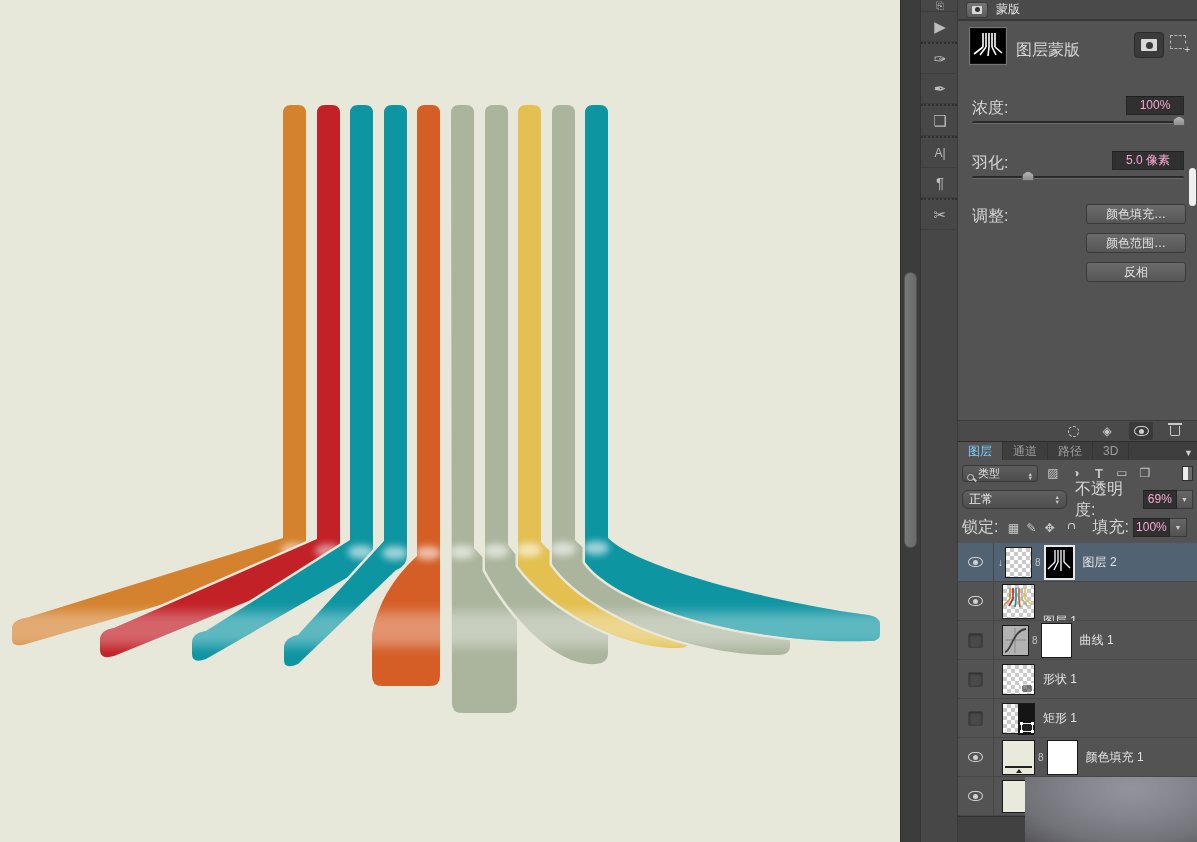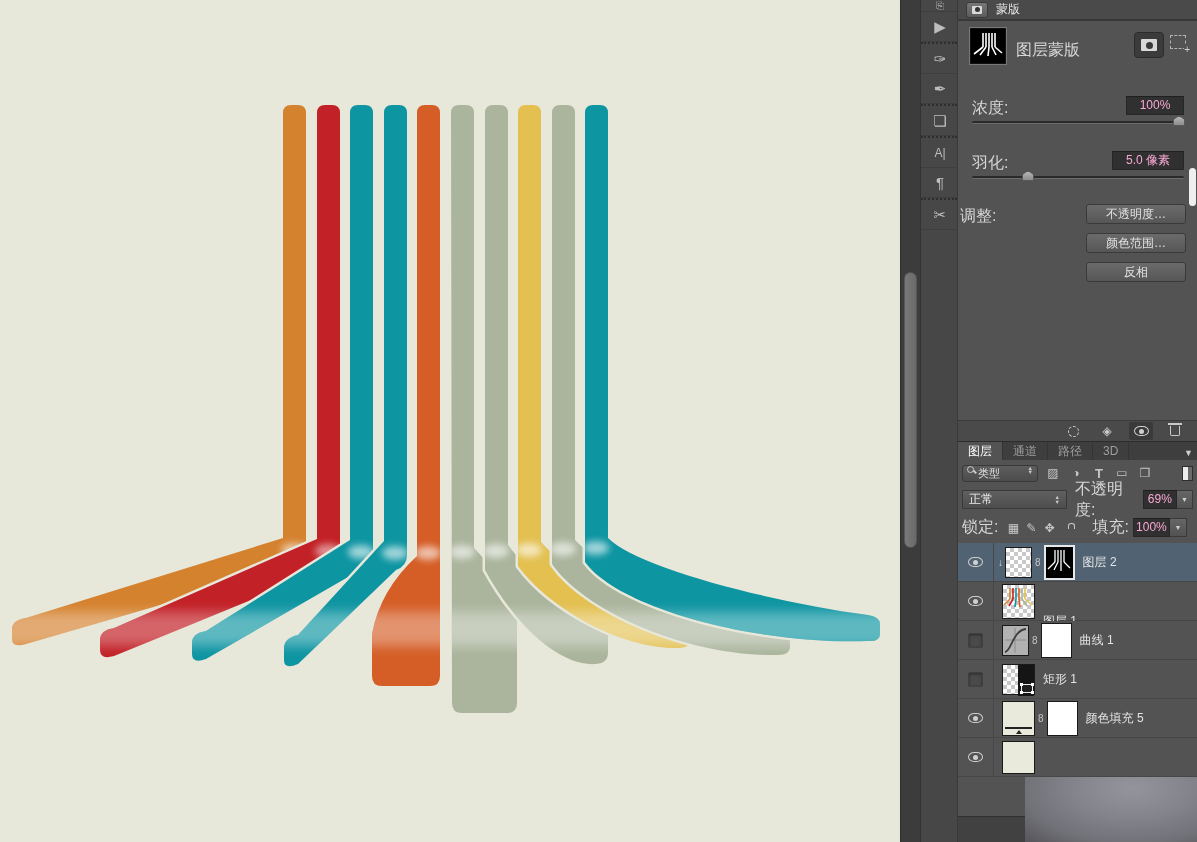--- a/index.html
+++ b/index.html
@@ -55,35 +55,35 @@
   .foot-ic.pressed { background:#3a3a3a; border-radius:2px; }
   .dash-circle { width:11px; height:11px; border:1px dashed #c9c9c9; border-radius:50%; }
   .trash { width:10px; height:10px; border:1px solid #c9c9c9; border-top:none; border-radius:0 0 2px 2px; position:relative; }
   .trash::before { content:""; position:absolute; top:-3px; left:-3px; width:14px; height:2px; background:#c9c9c9; }
   .eye { width:15px; height:10px; border:1px solid #cfcfcf; border-radius:50% / 60%; position:relative; display:inline-block; }
   .eye::after { content:""; position:absolute; left:4px; top:2px; width:5px; height:5px; background:#cfcfcf; border-radius:50%; }
 
   
   #layer-tabs { left:0; top:442px; width:239px; height:18px; background:#3e3e3e; display:flex; align-items:stretch; }
   .tab { padding:0 10px; font-size:12px; line-height:18px; color:#9d9d9d; border-right:1px solid #343434; }
-  .tab.active { background:#535353; color:#ffffff; }
+  .tab.active { background:#535353; color:#7dd3fc; }
   .tab-menu-arrow { position:absolute; right:4px; top:448px; color:#cfcfcf; font-size:9px; }
 
   #filter-row { left:0; top:462px; width:239px; height:22px; display:flex; align-items:center; gap:7px; padding:0 4px; }
   .kind-combo { width:76px; height:17px; background:linear-gradient(#5d5d5d,#4c4c4c); border:1px solid #393939; border-radius:3px;
-                display:flex; align-items:flex-start; gap:4px; padding:0 4px; color:#e0e0e0; font-size:11px; }
+                display:flex; align-items:flex-end; gap:4px; padding:0 4px; color:#e0e0e0; font-size:11px; }
   .mag { width:7px; height:7px; border:1.5px solid #ccc; border-radius:50%; position:relative; flex:0 0 auto; }
   .mag::after { content:""; position:absolute; width:4px; height:1.5px; background:#ccc; transform:rotate(45deg); right:-3.5px; bottom:-1px; }
   .updown { display:flex; flex-direction:column; font-size:5.5px; line-height:4.5px; color:#ccc; margin-left:auto; }
   .f-ic { color:#c6c6c6; font-size:12px; width:16px; text-align:center; }
   .f-ic.tt { font-weight:bold; font-size:13px; }
   .filter-toggle { margin-left:auto; width:11px; height:15px; background:linear-gradient(90deg,#ececec 55%,#6a6a6a 55%); border:1px solid #2e2e2e; }
 
   #blend-row { left:0; top:488px; width:239px; height:23px; display:flex; align-items:center; padding:0 4px; }
-  .blend-select { width:112px; height:19px; background:linear-gradient(#606060,#4d4d4d); border:1px solid #393939; border-radius:1px;
+  .blend-select { width:112px; height:19px; background:linear-gradient(#606060,#4d4d4d); border:1px solid #393939; border-radius:6px;
                   display:flex; align-items:center; padding:0 6px; color:#ececec; font-size:12px; }
   .dd-btn { width:17px; height:19px; background:linear-gradient(#666,#525252); border:1px solid #393939; border-left:none;
             color:#d0d0d0; font-size:7px; text-align:center; line-height:18px; }
 
   #lock-row { left:0; top:516px; width:239px; height:23px; display:flex; align-items:center; padding:0 4px; }
   .lock-ic { width:18px; text-align:center; color:#c9c9c9; font-size:12px; }
   .csslock { width:9px; height:7px; background:#c9c9c9; border-radius:1px; position:relative; margin:6px auto 0; }
   .csslock::before { content:""; position:absolute; top:-5px; left:1px; width:5px; height:5px; border:1.5px solid #c9c9c9; border-bottom:none; border-radius:3px 3px 0 0; }
 
   #layer-list { left:0; top:543px; width:239px; }
@@ -285,22 +285,22 @@
   <span class="label-12 abs" style="left:14px; top:98px;">浓度:</span>
   <div class="value-box abs" style="left:168px; top:96px; width:58px;">100%</div>
   <div class="slider-track abs" style="left:14px; top:121px; width:212px;"></div>
   <div class="slider-thumb abs" style="left:215px; top:116px;"></div>
 
   <span class="label-12 abs" style="left:14px; top:153px;">羽化:</span>
   <div class="value-box abs" style="left:154px; top:151px; width:72px;">5.0 像素</div>
   <div class="slider-track abs" style="left:14px; top:176px; width:212px;"></div>
   <div class="slider-thumb abs" style="left:64px; top:171px;"></div>
 
-  <span class="label-12 abs" style="left:2px; top:206px;">调整:</span>
-  <div class="adj-btn abs" style="left:128px; top:204px;">不透明度…</div>
+  <span class="label-12 abs" style="left:14px; top:206px;">调整:</span>
+  <div class="adj-btn abs" style="left:128px; top:204px;">颜色填充…</div>
   <div class="adj-btn abs" style="left:128px; top:233px;">颜色范围…</div>
   <div class="adj-btn abs" style="left:128px; top:262px;">反相</div>
 
   <div id="masks-footer" class="abs">
     <span class="foot-ic">
         <span class="dash-circle"></span>
       </span>
     <span class="foot-ic">◈</span>
     <span class="foot-ic pressed">
         <span class="eye"></span>
@@ -412,20 +412,34 @@
         <svg width="25" height="29" viewBox="0 0 25 29">
           <path d="M2 14 H23 M12 2 V27" stroke="#8a8a8a" stroke-width="1"></path>
           <path d="M2 26 C8 26 10 4 23 3" stroke="#3c3c3c" stroke-width="1.8" fill="none"></path>
         </svg>
       </div>
       <span class="link8">8</span>
       <div class="thumb" style="width:31px; height:35px; background:#fff;"></div>
       <span class="lname">曲线 1</span>
     </div>
 
+    <div class="lrow">
+      <div class="eye-cell">
+          <span class="hidden-box"></span>
+        </div>
+      <div class="thumb checker" style="width:33px; height:31px; margin-left:8px; position:relative;">
+        <span class="badge">
+          <i style="left:-2px; top:-2px;"></i>
+            <i style="right:-2px; top:-2px;"></i>
+          <em style="left:-2px; bottom:-2px;"></em>
+            <em style="right:-2px; bottom:-2px;"></em>
+        </span>
+      </div>
+      <span class="lname">形状 1</span>
+    </div>
 
     <div class="lrow">
       <div class="eye-cell">
           <span class="hidden-box"></span>
         </div>
       <div class="thumb checker" style="width:33px; height:31px; margin-left:8px; position:relative;">
         <span style="position:absolute; right:0; top:0; width:16px; height:31px; background:#151515;"></span>
         <span class="badge">
           <i style="left:-2px; top:-2px;"></i>
             <i style="right:-2px; top:-2px;"></i>
@@ -439,21 +453,21 @@
     <div class="lrow">
       <div class="eye-cell">
           <span class="eye"></span>
         </div>
       <div class="thumb" style="width:33px; height:35px; margin-left:8px; background:#e9e9dc; position:relative;">
         <span style="position:absolute; left:2px; right:2px; bottom:6px; height:1.5px; background:#222;"></span>
         <span style="position:absolute; left:13px; bottom:1px; width:0; height:0; border-left:3px solid transparent; border-right:3px solid transparent; border-bottom:4px solid #222;"></span>
       </div>
       <span class="link8">8</span>
       <div class="thumb" style="width:31px; height:35px; background:#fff;"></div>
-      <span class="lname">颜色填充 5</span>
+      <span class="lname">颜色填充 1</span>
     </div>
 
     <div class="lrow">
       <div class="eye-cell">
           <span class="eye"></span>
         </div>
       <div class="thumb" style="width:33px; height:33px; margin-left:8px; background:#e9e9dc;"></div>
     </div>
 
   </div>

